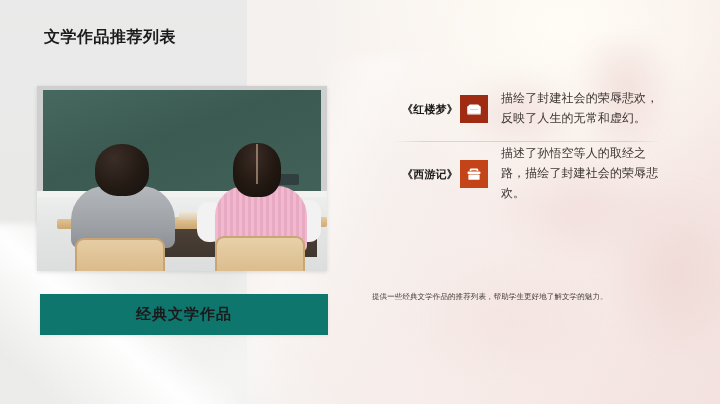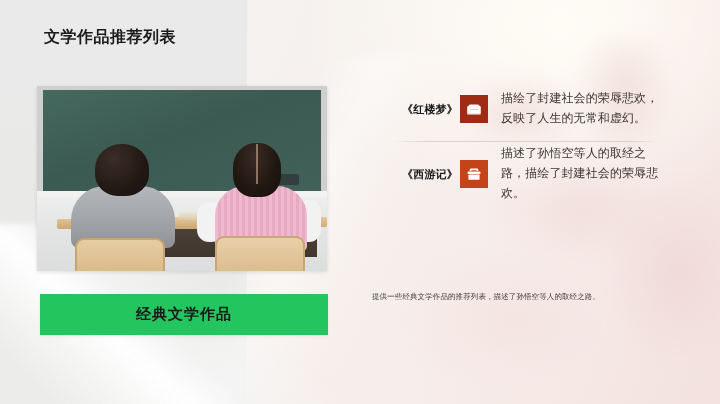--- a/index.html
+++ b/index.html
@@ -251,21 +251,21 @@
     border-radius: 2px;
   }
 
   
   .caption-box {
     position: absolute;
     left: 40px;
     top: 294px;
     width: 288px;
     height: 41px;
-    background: #22c55e;
+    background: #0f766e;
     display: flex;
     align-items: center;
     justify-content: center;
     box-shadow: 0 1px 3px rgba(0,0,0,.07);
   }
   .caption-box .caption-text {
     font-size: 15px;
     font-weight: bold;
     color: #1a1a1a;
     letter-spacing: 1px;
@@ -397,15 +397,15 @@
           <rect x="7.6" y="11.4" width="12.8" height="2.6" rx=".5" fill="#ffffff"></rect>
           <rect x="8.4" y="14.6" width="11.2" height="5.2" rx=".6" fill="#ffffff"></rect>
         </svg>
       </div>
       <div class="row-desc">描述了孙悟空等人的取经之路，描绘了封建社会的荣辱悲欢。</div>
     </div>
 
 
   </div>
 
-  <div class="footnote">提供一些经典文学作品的推荐列表，描述了孙悟空等人的取经之路。</div>
+  <div class="footnote">提供一些经典文学作品的推荐列表，帮助学生更好地了解文学的魅力。</div>
 
 </div>
 
 </body></html>

